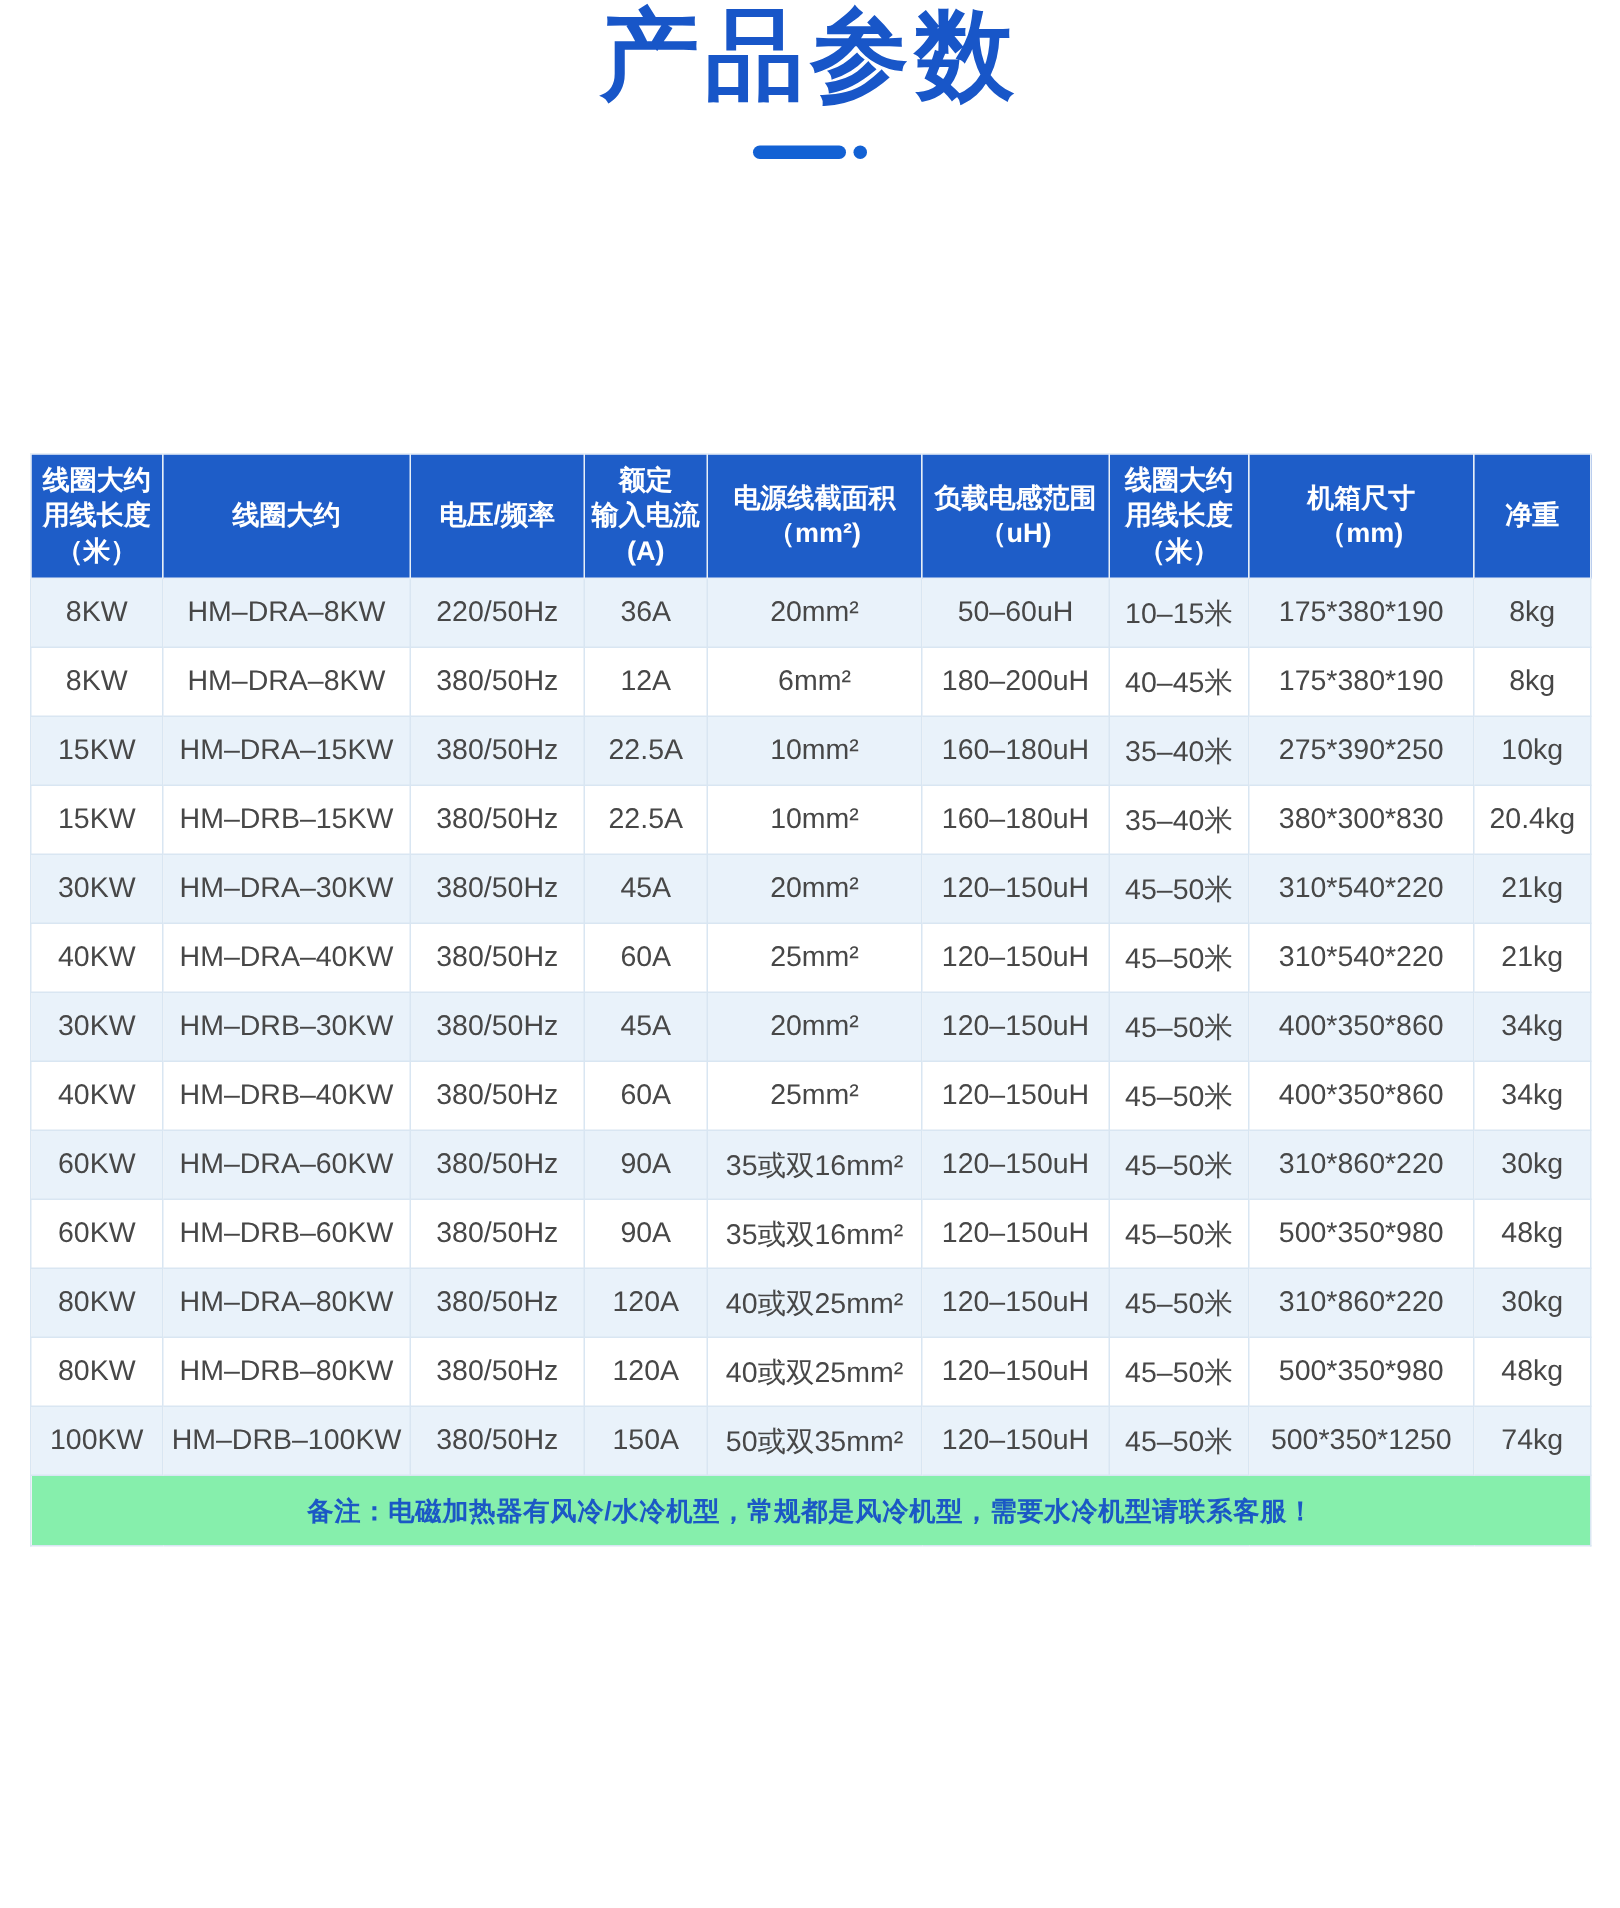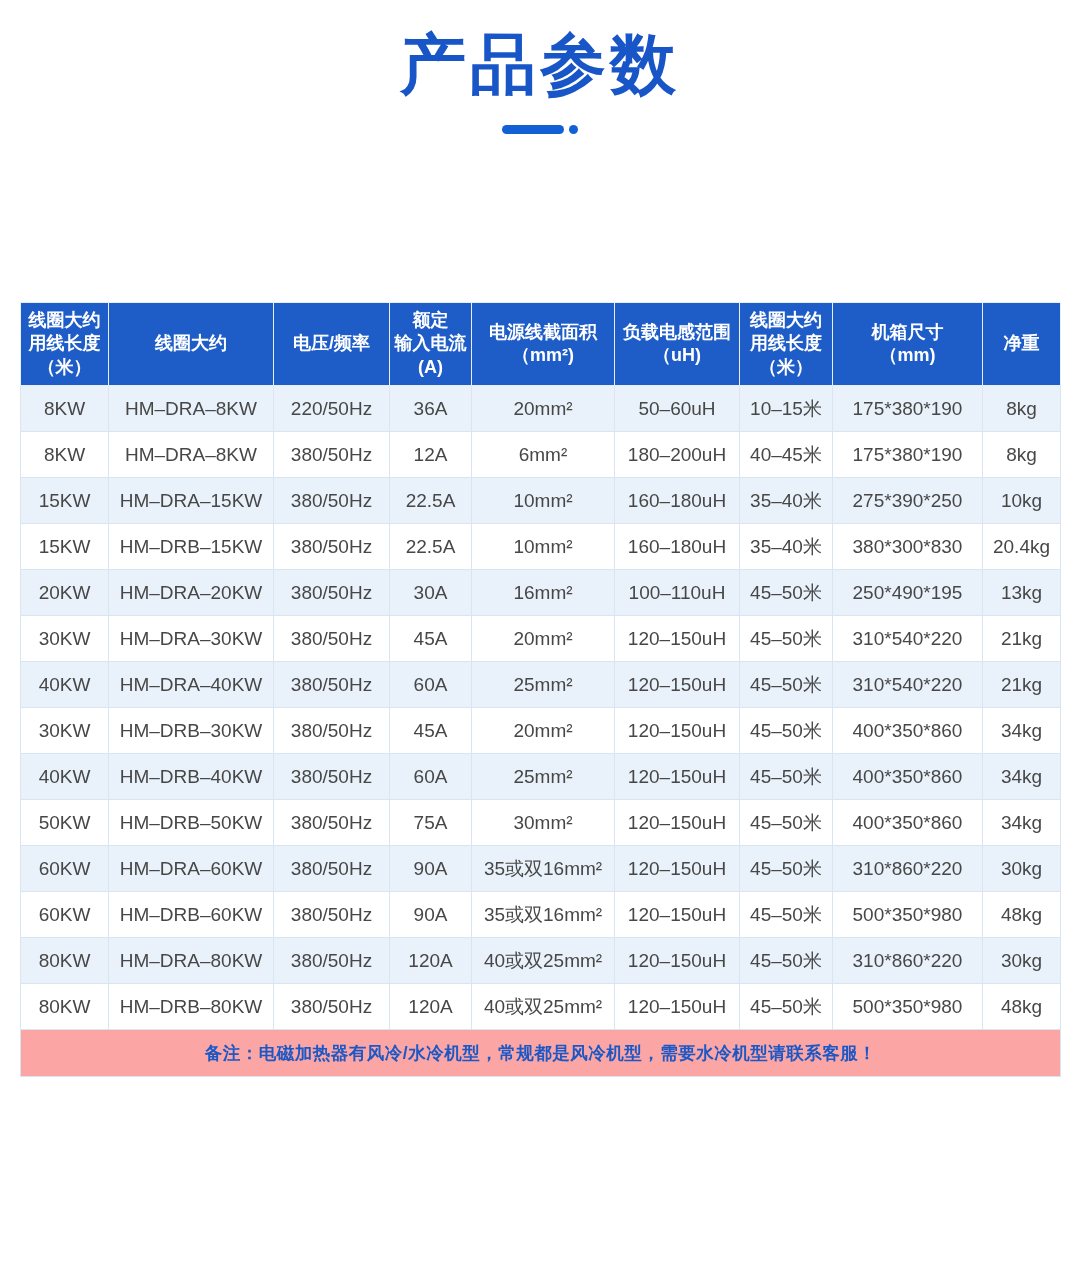--- a/index.html
+++ b/index.html
@@ -12,21 +12,21 @@
     --note-color:#1b58c5;
     --divider-color:#1261d4;
     --subtitle-color:#646464;
   }
   *{margin:0;padding:0;box-sizing:border-box;}
   html,body{background:#ffffff;}
   body{
     width:1080px;height:1272px;margin:0 auto;position:relative;
     font-family:"Liberation Sans","DejaVu Sans",sans-serif;
   }
-  .page-header{padding-top:28px;text-align:center;}
+  .page-header{text-align:center;}
   .page-title{
     font-size:66px;font-weight:900;color:var(--title-color);
     letter-spacing:4px;line-height:1.1;
   }
   .page-subtitle{
     margin-top:22px;font-size:31px;font-weight:400;
     color:var(--subtitle-color);letter-spacing:2px;
   }
   .divider{
     margin-top:24px;display:flex;align-items:center;justify-content:center;gap:5px;
@@ -53,21 +53,21 @@
   }
   td{
     height:46px;text-align:center;vertical-align:middle;
     font-size:19px;color:var(--cell-text);
     border:1px solid var(--border-color);padding:0 2px;
     white-space:nowrap;overflow:hidden;
   }
   tbody tr:nth-child(odd) td{background:var(--row-alt-bg);}
   tbody tr:nth-child(even) td{background:var(--row-bg);}
   tfoot td{
-    height:47px;background:#fca5a5;color:var(--note-color);
+    height:47px;background:#86efac;color:var(--note-color);
     font-size:17.5px;font-weight:700;letter-spacing:0.5px;
   }
 </style>
 </head>
 <body>
 
 <div class="page-header">
   <h1 class="page-title">产品参数</h1>
   <div class="divider">
     <span class="bar"></span>
@@ -149,31 +149,20 @@
           <td>HM–DRB–15KW</td>
           <td>380/50Hz</td>
           <td>22.5A</td>
           <td>10mm²</td>
           <td>160–180uH</td>
           <td>35–40米</td>
           <td>380*300*830</td>
           <td>20.4kg</td>
         </tr>
         <tr>
-          <td>20KW</td>
-          <td>HM–DRA–20KW</td>
-          <td>380/50Hz</td>
-          <td>30A</td>
-          <td>16mm²</td>
-          <td>100–110uH</td>
-          <td>45–50米</td>
-          <td>250*490*195</td>
-          <td>13kg</td>
-        </tr>
-        <tr>
           <td>30KW</td>
           <td>HM–DRA–30KW</td>
           <td>380/50Hz</td>
           <td>45A</td>
           <td>20mm²</td>
           <td>120–150uH</td>
           <td>45–50米</td>
           <td>310*540*220</td>
           <td>21kg</td>
         </tr>
@@ -204,31 +193,20 @@
           <td>HM–DRB–40KW</td>
           <td>380/50Hz</td>
           <td>60A</td>
           <td>25mm²</td>
           <td>120–150uH</td>
           <td>45–50米</td>
           <td>400*350*860</td>
           <td>34kg</td>
         </tr>
         <tr>
-          <td>50KW</td>
-          <td>HM–DRB–50KW</td>
-          <td>380/50Hz</td>
-          <td>75A</td>
-          <td>30mm²</td>
-          <td>120–150uH</td>
-          <td>45–50米</td>
-          <td>400*350*860</td>
-          <td>34kg</td>
-        </tr>
-        <tr>
           <td>60KW</td>
           <td>HM–DRA–60KW</td>
           <td>380/50Hz</td>
           <td>90A</td>
           <td>35或双16mm²</td>
           <td>120–150uH</td>
           <td>45–50米</td>
           <td>310*860*220</td>
           <td>30kg</td>
         </tr>
@@ -257,20 +235,31 @@
         <tr>
           <td>80KW</td>
           <td>HM–DRB–80KW</td>
           <td>380/50Hz</td>
           <td>120A</td>
           <td>40或双25mm²</td>
           <td>120–150uH</td>
           <td>45–50米</td>
           <td>500*350*980</td>
           <td>48kg</td>
+        </tr>
+        <tr>
+          <td>100KW</td>
+          <td>HM–DRB–100KW</td>
+          <td>380/50Hz</td>
+          <td>150A</td>
+          <td>50或双35mm²</td>
+          <td>120–150uH</td>
+          <td>45–50米</td>
+          <td>500*350*1250</td>
+          <td>74kg</td>
         </tr>
       </tbody>
     <tfoot>
       <tr>
         <td colspan="9">备注：电磁加热器有风冷/水冷机型，常规都是风冷机型，需要水冷机型请联系客服！</td>
       </tr>
     </tfoot>
   </table>
 </div>
 

